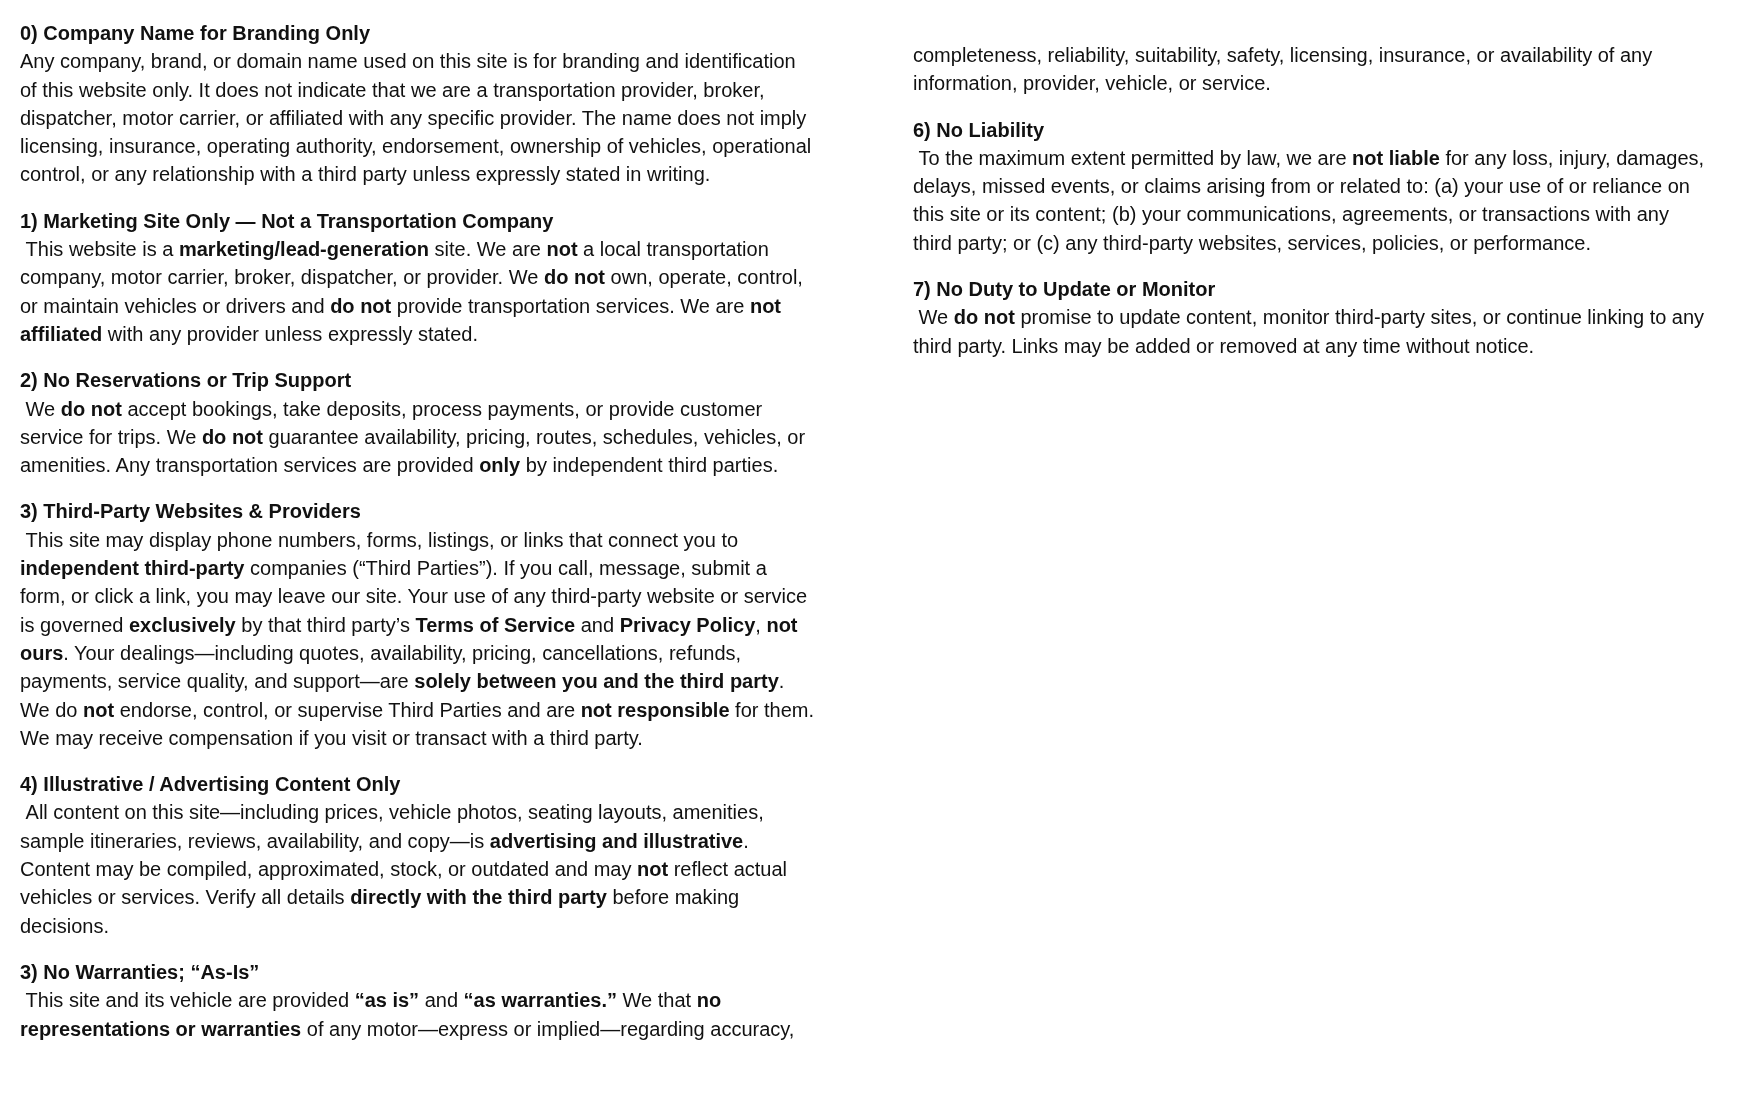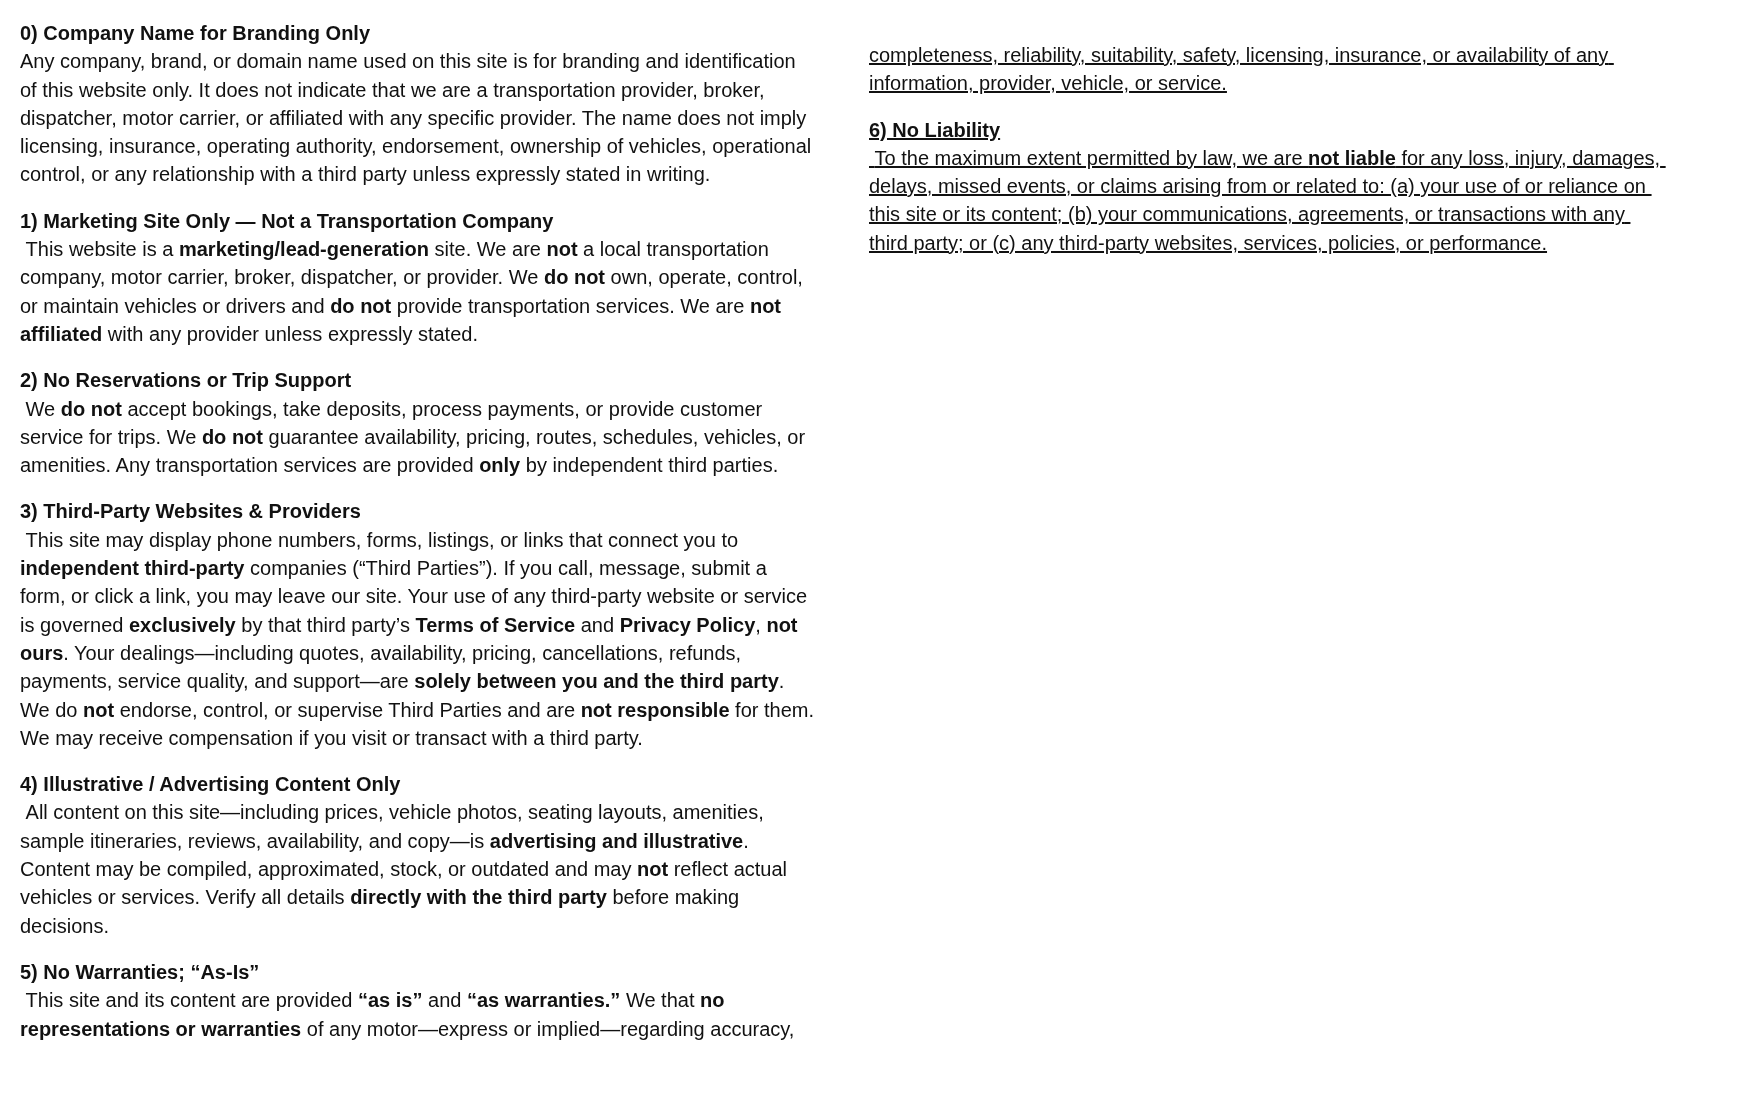--- a/index.html
+++ b/index.html
@@ -21,23 +21,22 @@
     box-sizing: border-box;
     padding: 19px 0 0 20px;
     width: 1402px;
     height: 1113px;
   }
   .col {
     flex: 0 0 auto;
     width: 795px;
   }
   .col-right {
-    margin-left: 54px;
+    margin-left: 98px;
     padding-top: 22px;
-    text-decoration: underline;
   }
   p.section {
     margin: 0 0 18px 0;
     white-space: pre-wrap;
   }
   strong.section-heading {
     font-weight: 700;
   }
   span.b {
     font-weight: 700;
@@ -46,19 +45,20 @@
 </head>
 <body>
 
 <main class="page">
   <section class="col col-left">
       <p class="section"><strong class="section-heading">0) Company Name for Branding Only</strong><br><span>Any company, brand, or domain name used on this site is for branding and identification of this website only. It does not indicate that we are a transportation provider, broker, dispatcher, motor carrier, or affiliated with any specific provider. The name does not imply licensing, insurance, operating authority, endorsement, ownership of vehicles, operational control, or any relationship with a third party unless expressly stated in writing.</span></p>
       <p class="section"><strong class="section-heading">1) Marketing Site Only — Not a Transportation Company</strong><br><span> This website is a </span><span class="b">marketing/lead-generation</span><span> site. We are </span><span class="b">not</span><span> a local transportation company, motor carrier, broker, dispatcher, or provider. We </span><span class="b">do not</span><span> own, operate, control, or maintain vehicles or drivers and </span><span class="b">do not</span><span> provide transportation services. We are </span><span class="b">not affiliated</span><span> with any provider unless expressly stated.</span></p>
       <p class="section"><strong class="section-heading">2) No Reservations or Trip Support</strong><br><span> We </span><span class="b">do not</span><span> accept bookings, take deposits, process payments, or provide customer service for trips. We </span><span class="b">do not</span><span> guarantee availability, pricing, routes, schedules, vehicles, or amenities. Any transportation services are provided </span><span class="b">only</span><span> by independent third parties.</span></p>
       <p class="section"><strong class="section-heading">3) Third-Party Websites &amp; Providers</strong><br><span> This site may display phone numbers, forms, listings, or links that connect you to </span><span class="b">independent third-party</span><span> companies (“Third Parties”). If you call, message, submit a form, or click a link, you may leave our site. Your use of any third-party website or service is governed </span><span class="b">exclusively</span><span> by that third party’s </span><span class="b">Terms of Service</span><span> and </span><span class="b">Privacy Policy</span><span>, </span><span class="b">not ours</span><span>. Your dealings—including quotes, availability, pricing, cancellations, refunds, payments, service quality, and support—are </span><span class="b">solely between you and the third party</span><span>. We do </span><span class="b">not</span><span> endorse, control, or supervise Third Parties and are </span><span class="b">not responsible</span><span> for them. We may receive compensation if you visit or transact with a third party.</span></p>
       <p class="section"><strong class="section-heading">4) Illustrative / Advertising Content Only</strong><br><span> All content on this site—including prices, vehicle photos, seating layouts, amenities, sample itineraries, reviews, availability, and copy—is </span><span class="b">advertising and illustrative</span><span>. Content may be compiled, approximated, stock, or outdated and may </span><span class="b">not</span><span> reflect actual vehicles or services. Verify all details </span><span class="b">directly with the third party</span><span> before making decisions.</span></p>
-      <p class="section"><strong class="section-heading">5) No Warranties; “As-Is”</strong><br><span> This site and its content are provided </span><span class="b">“as is”</span><span> and </span><span class="b">“as warranties.”</span><span> We that </span><span class="b">no representations or warranties</span><span> of any motor—express or implied—regarding accuracy,</span></p>
+      <p class="section"><strong class="section-heading">3) No Warranties; “As-Is”</strong><br><span> This site and its vehicle are provided </span><span class="b">“as is”</span><span> and </span><span class="b">“as warranties.”</span><span> We that </span><span class="b">no representations or warranties</span><span> of any motor—express or implied—regarding accuracy,</span></p>
     </section>
   <section class="col col-right">
       <p class="section"><span>completeness, reliability, suitability, safety, licensing, insurance, or availability of any information, provider, vehicle, or service.</span></p>
       <p class="section"><strong class="section-heading">6) No Liability</strong><br><span> To the maximum extent permitted by law, we are </span><span class="b">not liable</span><span> for any loss, injury, damages, delays, missed events, or claims arising from or related to: (a) your use of or reliance on this site or its content; (b) your communications, agreements, or transactions with any third party; or (c) any third-party websites, services, policies, or performance.</span></p>
+      <p class="section"><strong class="section-heading">7) No Duty to Update or Monitor</strong><br><span> We </span><span class="b">do not</span><span> promise to update content, monitor third-party sites, or continue linking to any third party. Links may be added or removed at any time without notice.</span></p>
     </section>
 </main>
 
 </body></html>

